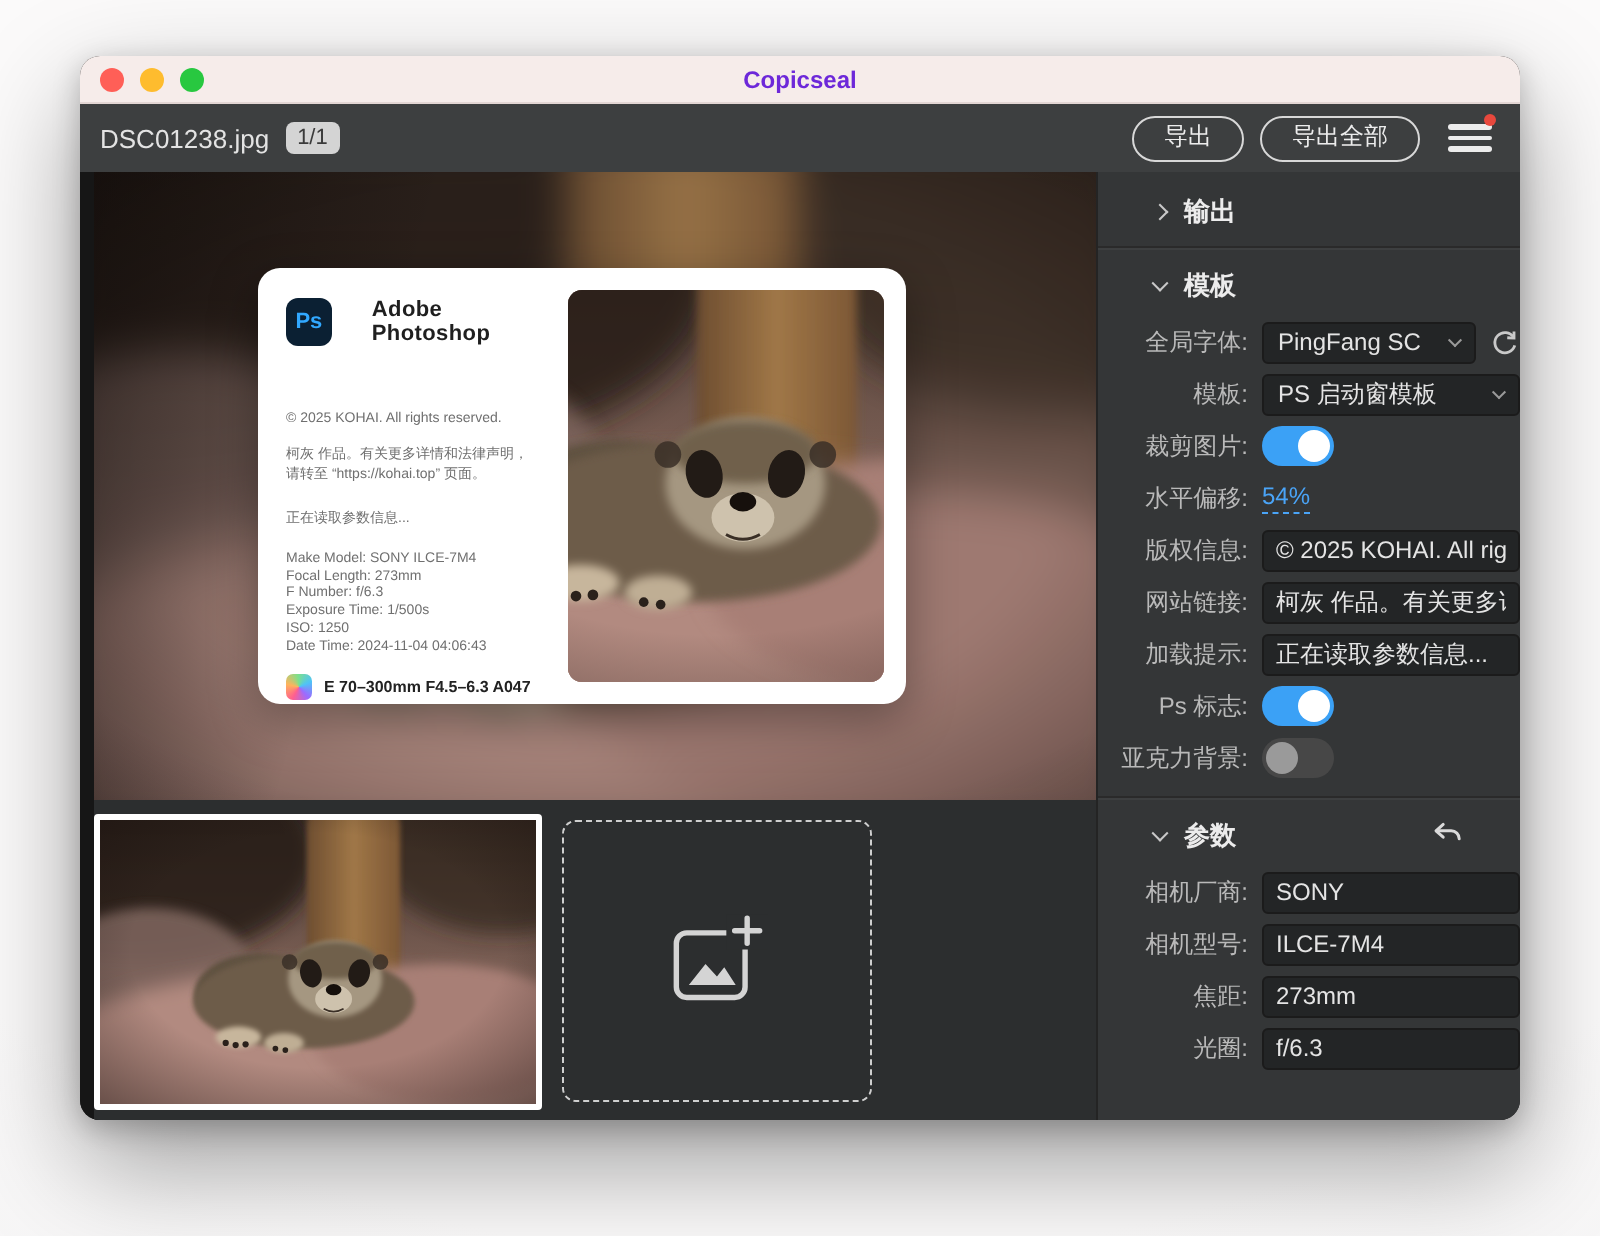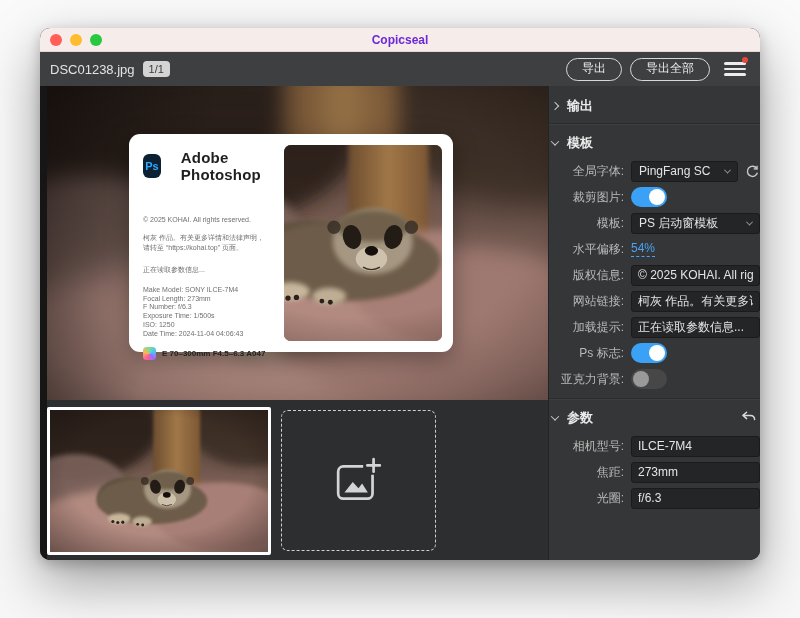--- a/index.html
+++ b/index.html
@@ -67,21 +67,21 @@
     background:#ffffff; border-radius:11px; box-shadow:0 8px 24px rgba(0,0,0,.35);
     display:flex; padding:11px 11px 11px 14px;
   }
   .wm-left { width:136px; display:flex; flex-direction:column; padding-top:4px; }
   .wm-brand { display:flex; align-items:center; gap:20px; }
   .ps-badge {
     width:24px; height:24px; border-radius:6px; background:#0b2033;
     color:#31a8ff; font-weight:bold; font-size:11px;
     display:flex; align-items:center; justify-content:center;
   }
-  .wm-appname { font-size:15px; font-weight:bold; color:#1f1f1f; letter-spacing:.2px; }
+  .wm-appname { font-size:11px; font-weight:bold; color:#1f1f1f; letter-spacing:.2px; }
   .wm-small { font-size:7px; color:#6f6f6f; line-height:1.35; }
   .wm-copy { margin-top:32px; }
   .wm-about { margin-top:9px; }
   .wm-loading { margin-top:13px; }
   .wm-exif { margin-top:11px; }
   .wm-exif div { font-size:7px; color:#6f6f6f; line-height:1.25; }
   .wm-lens { margin-top:9px; display:flex; align-items:center; gap:6px; }
   .lens-icon {
     width:13px; height:13px; border-radius:3.5px;
     background:conic-gradient(from 210deg, #ff5f8f, #ffb35c, #7de08a, #4fc3f7, #9b6bff, #ff5f8f);
@@ -100,21 +100,21 @@
   .add-box {
     width:155px; height:141px; margin-top:3px; border:1.6px dashed #cfcfcf; border-radius:7px;
     display:flex; align-items:center; justify-content:center; cursor:pointer;
   }
   
   .sidebar {
     width:212px; flex:0 0 auto; background:#343637; border-left:1px solid #242424;
     color:#dcdcdc; display:flex; flex-direction:column; overflow:hidden;
   }
   .panel-header {
-    height:31px; display:flex; align-items:center; padding:0 3px; gap:9px;
+    height:31px; display:flex; align-items:center; padding:0 28px; gap:9px;
     font-size:13px; font-weight:bold; color:#ececec; cursor:pointer; flex:0 0 auto;
   }
   .panel-header .spacer { flex:1; }
   .divider { height:1px; background:#2a2a2a; box-shadow:0 1px 0 #3d3f40; margin:2px 0 3px; flex:0 0 auto; }
   .chev { display:inline-block; width:6px; height:6px;
     border-right:1.6px solid #c9c9c9; border-bottom:1.6px solid #c9c9c9; }
   .chev.down { transform:rotate(45deg) translate(-1px,-1px); }
   .chev.right { transform:rotate(-45deg); }
   .row { display:flex; align-items:center; height:26px; flex:0 0 auto; }
   .row-label { width:82px; text-align:right; font-size:12px; color:#b9b9b9;
@@ -309,35 +309,35 @@
           <span class="icon-btn">
             <svg width="15" height="15" viewBox="0 0 16 16">
               <path d="M13.2 9.3 A5.4 5.4 0 1 1 12.6 5" fill="none" stroke="#c9c9c9" stroke-width="1.5"></path>
               <path d="M12.8 1.8 L12.8 5.4 L9.2 5.2" fill="none" stroke="#c9c9c9" stroke-width="1.5"></path>
             </svg>
           </span>
         </span>
       </div>
 
       <div class="row">
+        <span class="row-label">模板:</span>
+        <span class="ctl">
+          <span class="select">
+            <span class="sel-text">PS 启动窗模板</span>
+            <span class="chev down"></span>
+          </span>
+        </span>
+      </div>
+
+      <div class="row">
         <span class="row-label">裁剪图片:</span>
         <span class="ctl">
           <span class="toggle on" style="background:#3ba1f6">
               <span class="knob"></span>
             </span>
-        </span>
-      </div>
-
-      <div class="row">
-        <span class="row-label">模板:</span>
-        <span class="ctl">
-          <span class="select">
-            <span class="sel-text">PS 启动窗模板</span>
-            <span class="chev down"></span>
-          </span>
         </span>
       </div>
 
       <div class="row">
         <span class="row-label">水平偏移:</span>
         <span class="ctl">
           <span class="link-val" style="color:#4aa4f7;border-color:#4aa4f7">54%</span>
         </span>
       </div>
 
@@ -388,20 +388,26 @@
         <span>参数</span>
         <span class="spacer"></span>
         <span class="icon-btn" style="margin-left:0">
           <svg width="16" height="13" viewBox="0 0 16 13">
             <path d="M5.6 1.2 L2 4.4 L5.6 7.6" fill="none" stroke="#dadada" stroke-width="1.5" stroke-linecap="round" stroke-linejoin="round"></path>
             <path d="M2.4 4.4 H9.6 a4 4 0 0 1 4 4 v0" fill="none" stroke="#dadada" stroke-width="1.5" stroke-linecap="round"></path>
           </svg>
         </span>
       </div>
 
+      <div class="row">
+        <span class="row-label">相机厂商:</span>
+        <span class="ctl">
+            <input class="text-input" type="text" value="SONY" style="">
+          </span>
+      </div>
 
       <div class="row">
         <span class="row-label">相机型号:</span>
         <span class="ctl">
             <input class="text-input" type="text" value="ILCE-7M4" style="">
           </span>
       </div>
 
       <div class="row">
         <span class="row-label">焦距:</span>

